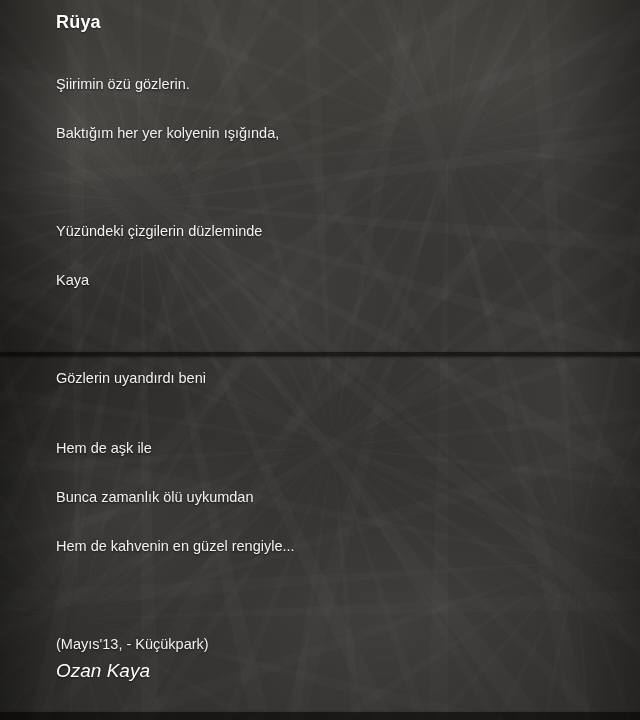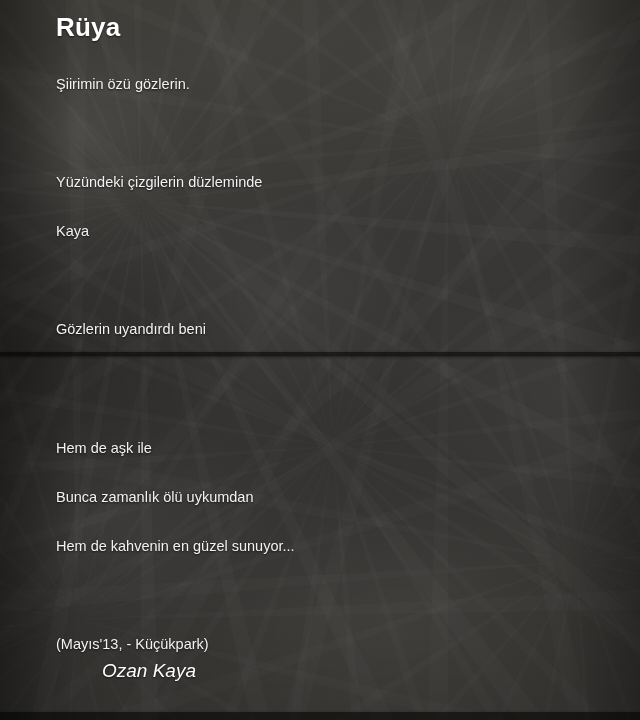--- a/index.html
+++ b/index.html
@@ -62,21 +62,21 @@
     position: relative;
     z-index: 3;
     height: 100%;
     box-sizing: border-box;
     padding: 0;
   }
   .title {
     position: absolute;
     left: 56px;
     top: 12px;
-    font-size: 26px;
+    font-size: 18px;
     font-weight: bold;
     color: #ffffff;
     letter-spacing: 0.2px;
     text-shadow: 0 1px 2px rgba(0,0,0,0.6);
   }
   .poem {
     position: absolute;
     left: 56px;
     top: 48px;
     width: 540px;
@@ -100,49 +100,49 @@
     width: 540px;
   }
   .author {
     position: absolute;
     left: 56px;
     top: 660px;
     font-size: 19px;
     font-style: italic;
     color: #ffffff;
     text-shadow: 0 1px 2px rgba(0,0,0,0.6);
-    margin-left: 46px;
   }
 </style>
 </head>
 <body>
 
 <div class="page">
   <div class="bg"></div>
   <div class="bg-fibers"></div>
   <div class="bg-vignette"></div>
 
   <div class="divider" style="top: 352px;"></div>
   <div class="divider" style="top: 712px; height: 8px;"></div>
 
   <div class="content">
     <div class="title">Rüya</div>
 
     <div class="poem">
       <div class="line">Şiirimin özü gözlerin.</div>
+      <div class="line">Baktığım her yer kolyenin ışığında,</div>
       <div class="line blank"></div>
       <div class="line">Yüzündeki çizgilerin düzleminde</div>
       <div class="line">Kaya</div>
       <div class="line blank"></div>
       <div class="line">Gözlerin uyandırdı beni</div>
     </div>
 
     <div class="poem-part2">
       <div class="line">Hem de aşk ile</div>
       <div class="line">Bunca zamanlık ölü uykumdan</div>
-      <div class="line">Hem de kahvenin en güzel sunuyor...</div>
+      <div class="line">Hem de kahvenin en güzel rengiyle...</div>
       <div class="line blank"></div>
       <div class="line">(Mayıs'13, - Küçükpark)</div>
     </div>
 
     <div class="author">Ozan Kaya</div>
   </div>
 </div>
 
 </body></html>

